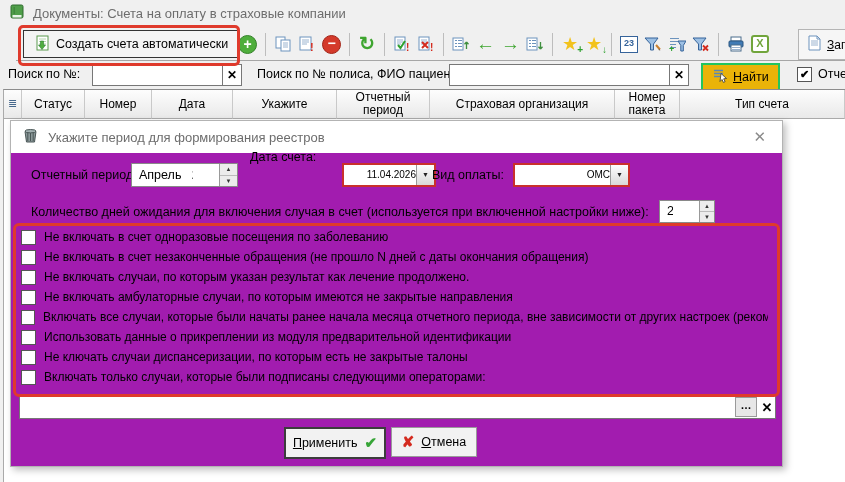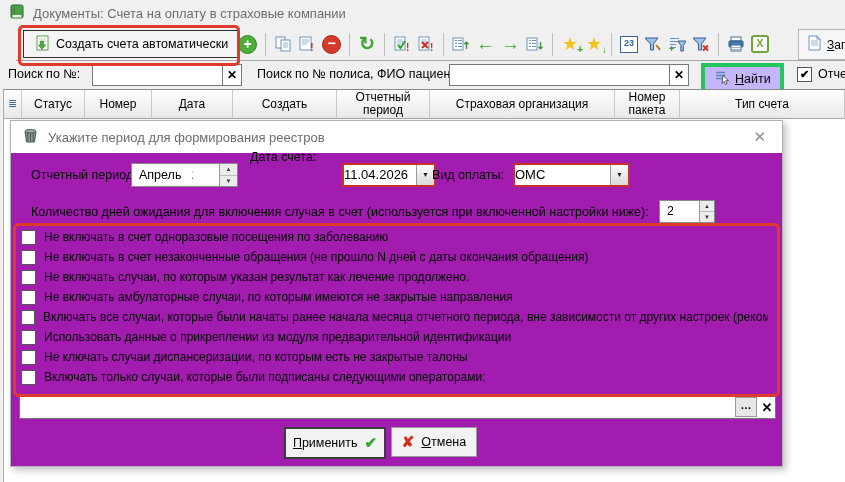--- a/index.html
+++ b/index.html
@@ -36,21 +36,21 @@
             padding:0 8px;background:#f6f6f6;border:1px solid #b5b5b5;font-size:12px;white-space:nowrap;}
 
   
   .searchrow{position:absolute;left:0;top:61px;right:0;height:28px;}
   .lbl{position:absolute;top:6px;font-size:12.5px;white-space:nowrap;}
   .sinput{position:absolute;top:3px;height:20px;border:1px solid #777;background:#fff;font-size:12px;
           padding:0 3px;font-family:"Liberation Sans",sans-serif;}
   .xbtn{position:absolute;top:3px;width:20px;height:22px;background:#fff;border:1px solid #777;
         font-weight:bold;font-size:12px;line-height:20px;text-align:center;box-sizing:border-box;}
   .find-btn{position:absolute;left:701px;top:2px;height:24px;display:flex;align-items:center;gap:5px;
-            padding:0 9px;background:#c4b5fd;border:4px solid #22c55e;font-size:12.5px;}
+            padding:0 9px;background:#eab308;border:2px solid #22c55e;font-size:12.5px;}
   .cbox{width:13px;height:13px;background:#fff;border:1px solid #555;display:inline-block;
         text-align:center;font-weight:bold;font-size:11px;line-height:12px;}
 
   
   .tablebody{position:absolute;left:3px;top:118px;right:0;bottom:0;background:#fff;border-left:1px solid #aaa;}
   .thead{position:absolute;left:3px;top:89px;right:0;height:29px;display:flex;border-top:1px solid #8c8c8c;
          border-left:1px solid #aaa;background:#eee;}
   .th{box-sizing:border-box;border-right:1px solid #c9c9c9;border-bottom:1px solid #aaa;
       background:linear-gradient(#fdfdfd,#e9e9e9);display:flex;align-items:center;justify-content:center;
       text-align:center;font-size:12px;line-height:1.05;padding:1px;overflow:hidden;}
@@ -62,21 +62,21 @@
   .dlg-title{height:32px;background:#fff;display:flex;align-items:center;gap:10px;padding:0 12px;
              color:#6d6d6d;font-size:13px;}
   .dlg-close{margin-left:auto;color:#8a8a8a;font-size:15px;padding:0 4px;}
   .dlbl{position:absolute;font-size:12.5px;white-space:nowrap;}
   .spinbox{position:absolute;display:flex;background:#fff;border:1px solid #898989;box-sizing:border-box;gap:26px;}
   .spin-val{flex:1;font-size:12.5px;line-height:22px;padding-left:7px;white-space:pre;overflow:hidden;}
   .spin-arrows{width:17px;border-left:1px solid #999;display:flex;flex-direction:column;}
   .spin-arrows span{flex:1;background:#ececec;font-size:6px;line-height:10px;text-align:center;color:#333;}
   .spin-arrows span:first-child{border-bottom:1px solid #bbb;}
   .combo{position:absolute;display:flex;background:#fff;border:2px solid #c9302c;box-sizing:border-box;}
-  .combo-val{flex:1;font-size:13px;line-height:20px;white-space:nowrap;overflow:hidden;}
+  .combo-val{flex:1;font-size:10px;line-height:20px;white-space:nowrap;overflow:hidden;text-align:right;}
   .combo-arrow{width:17px;border-left:1px solid #999;background:linear-gradient(#fdfdfd,#d9d9d9);
                font-size:7px;line-height:20px;text-align:center;color:#222;}
   .ann-checks{position:absolute;left:2px;top:102px;right:2px;height:168px;border:3px solid #df3a2c;
               border-radius:6px;pointer-events:none;z-index:4;}
   .cb-list{position:absolute;left:10px;top:106px;right:14px;}
   .cb-row{height:20px;display:flex;align-items:center;gap:8px;}
   .cb-label{font-size:12px;white-space:nowrap;overflow:hidden;}
   .opfield{position:absolute;left:8px;top:274px;width:757px;height:24px;display:flex;align-items:center;
            background:#fff;border:1px solid #777;box-sizing:border-box;}
   .opfield input{flex:1;border:none;outline:none;height:18px;font-size:12px;background:transparent;
@@ -253,21 +253,21 @@
   </div>
 
   <div class="tablebody"></div>
   <div class="thead" id="thead">
       <div class="th" style="width: 18px;">
         <span class="hicon">≣</span>
       </div>
       <div class="th" style="width: 63px;">Статус</div>
       <div class="th" style="width: 67px;">Номер</div>
       <div class="th" style="width: 81px;">Дата</div>
-      <div class="th" style="width: 104px;">Создать</div>
+      <div class="th" style="width: 104px;">Укажите</div>
       <div class="th" style="width: 93px;">Отчетный период</div>
       <div class="th" style="width: 185px;">Страховая организация</div>
       <div class="th" style="width: 65px;">Номер пакета</div>
       <div class="th" style="width: 165px;">Тип счета</div>
     </div>
 
   <div class="dialog">
     <div class="dlg-title">
       <span><svg width="15" height="15">
             <path d="M2 3.5h11l-1.5 10.5h-8z" fill="#8a9899" stroke="#4a5656"></path>

